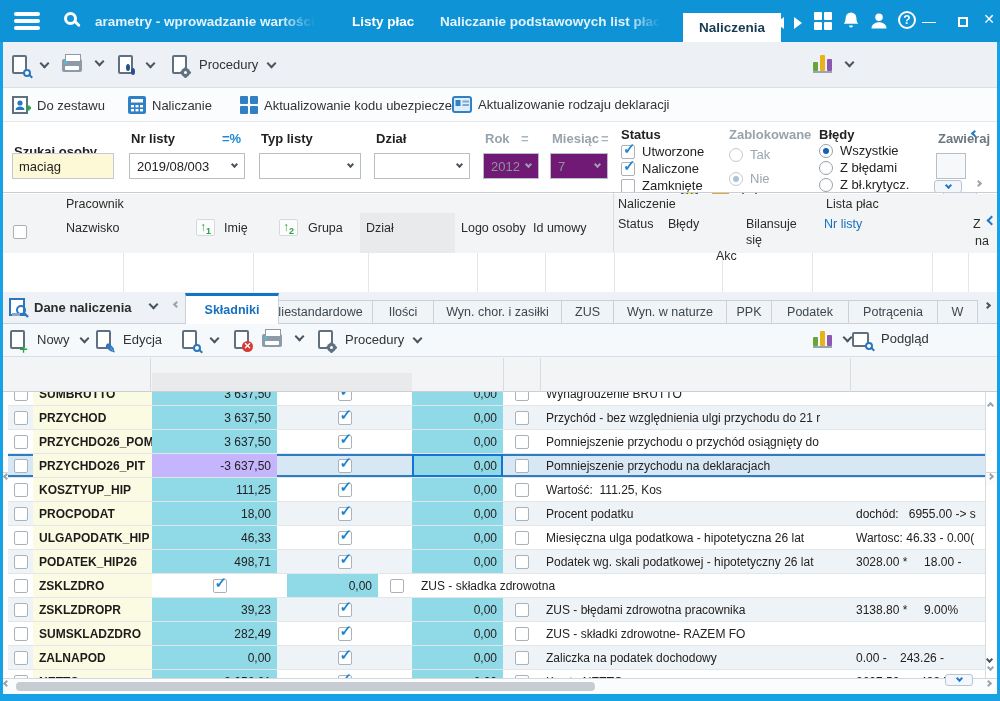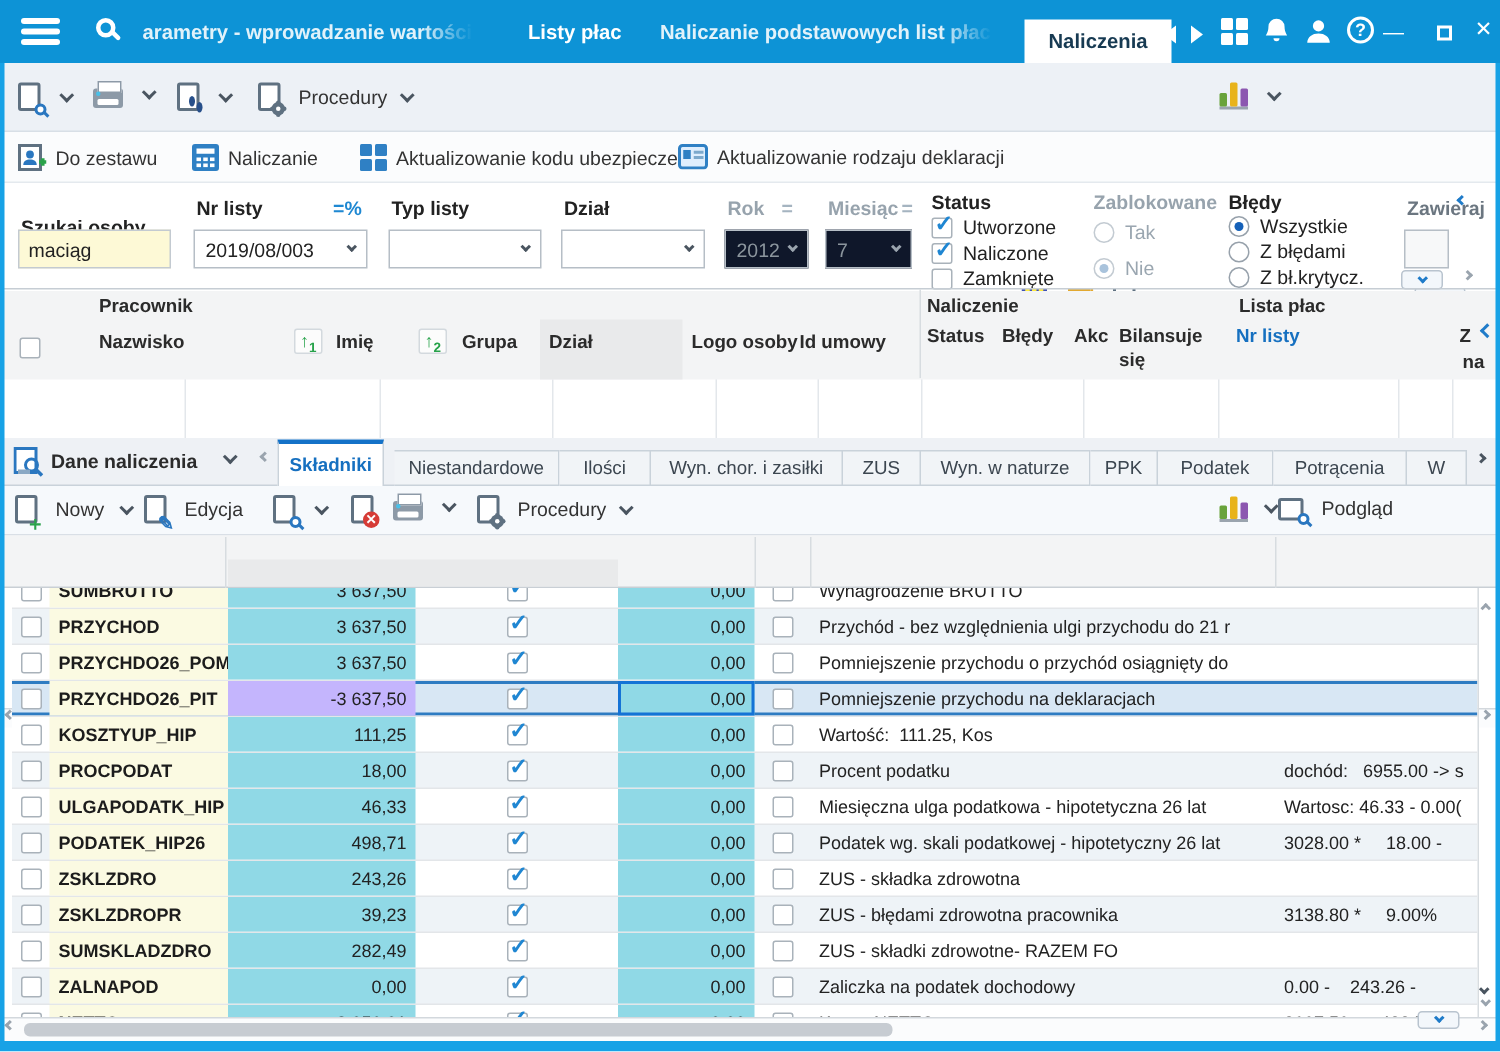--- a/index.html
+++ b/index.html
@@ -57,33 +57,33 @@
 .collapsebtn{position:absolute;display:flex;align-items:center;justify-content:center;background:#f3f7fb;border:1px solid #b9c4cf;border-radius:3px;cursor:pointer}
 
 .filterbar{position:absolute;left:0;top:122px;width:1000px;height:70px;background:#fff}
 .fsep{position:absolute;top:124px;height:66px;width:1px;background:#e3e7eb}
 .flabel{position:absolute;font-size:13px;font-weight:bold;color:#222;white-space:nowrap}
 .flabel.dis{color:#97a3ad}
 .fop{position:absolute;font-size:13px;font-weight:bold;color:#1e88d2}
 .fop.dis{color:#a5b4c0}
 .finput{position:absolute;height:26px;border:1px solid #c3cad1;background:#fdf9d6;font-size:13px;padding:0 6px;font-family:"Liberation Sans",sans-serif;color:#222}
 .combo{position:absolute;height:26px;border:1px solid #b6bec6;background:#fff;display:flex;align-items:center;justify-content:space-between;padding:0 7px;font-size:13px;cursor:pointer}
-.combo.dis{background:#0f172a;color:#8b959d}
+.combo.dis{background:#701a75;color:#8b959d}
 .optrow{position:absolute;display:flex;align-items:center;gap:7px;font-size:13px;color:#222;cursor:pointer;white-space:nowrap}
 .optrow.dis{color:#9aa6b0}
 .cb{display:inline-block;width:14px;height:14px;background:#fff;border:1px solid #a9b2ba;border-radius:2px;position:relative;flex:none}
 .cb.checked::after{content:"✓";position:absolute;left:1px;top:-6px;font-size:15px;font-weight:bold;color:#1f86d2}
 .radio{display:inline-block;width:14px;height:14px;border:1px solid #97a1ab;border-radius:50%;background:#fff;position:relative;flex:none}
 .radio.sel::after{content:"";position:absolute;left:3px;top:3px;width:6px;height:6px;border-radius:50%;background:#1460b8}
 .radio.dim{border-color:#c3cbd2}
 .radio.dim.sel::after{background:#a9c3dc}
 
 .gridtop{position:absolute;left:0;top:192px;width:1000px;height:100px;border-top:1px solid #c6cdd4}
 .ghead{position:absolute;background:#f3f4f5}
-.glabel{position:absolute;font-size:12.5px;font-weight:bold;color:#2b2b2b;white-space:nowrap}
+.glabel{position:absolute;font-size:12.5px;font-weight:normal;color:#2b2b2b;white-space:nowrap}
 .glabel.blue{color:#1670c0}
 .gsep{position:absolute;width:1px;background:#d7dce0}
 .sortbox{position:absolute;width:19px;height:17px;border:1px solid #d3d9de;background:#fcfcfc;border-radius:2px;font-size:12px;color:#27a24a;font-weight:bold;text-align:center;line-height:15px;cursor:pointer}
 .sortbox sub{font-size:9px}
 .trow{position:absolute;left:8px;top:252px;height:26px;display:flex;background:#fff;border-bottom:1px solid #d9dde1;font-size:12.5px}
 .trow .c{height:100%;display:flex;align-items:center;padding:0 6px;border-right:1px solid #eef1f3;white-space:nowrap;overflow:hidden}
 .ycell{background:#fcfbe2}
 .scroll{position:absolute;background:#fbfcfd;border-top:1px solid #d3d8dd}
 .thumb{position:absolute;height:9px;background:#c7ccd2;border-radius:4px;cursor:pointer}
 .calcchk{position:relative;width:14px;height:15px;background:#5c6bc0;border-radius:2px}
@@ -395,21 +395,21 @@
   <span class="glabel" style="left:66px;top:28px">Nazwisko</span>
   <span class="sortbox" style="left:196px;top:26px">↑<sub>1</sub></span>
   <span class="glabel" style="left:224px;top:28px">Imię</span>
   <span class="sortbox" style="left:279px;top:26px">↑<sub>2</sub></span>
   <span class="glabel" style="left:308px;top:28px">Grupa</span>
   <span class="glabel" style="left:366px;top:28px">Dział</span>
   <span class="glabel" style="left:461px;top:28px">Logo osoby</span>
   <span class="glabel" style="left:533px;top:28px">Id umowy</span>
   <span class="glabel" style="left:618px;top:24px">Status</span>
   <span class="glabel" style="left:668px;top:24px">Błędy</span>
-  <span class="glabel" style="left:716px;top:24px">Akc</span>
+  <span class="glabel" style="left:716px;top:56px">Akc</span>
   <span class="glabel" style="left:746px;top:24px">Bilansuje</span>
   <span class="glabel" style="left:746px;top:40px">się</span>
   <span class="glabel blue" style="left:824px;top:24px">Nr listy</span>
   <span class="glabel" style="left:973px;top:24px">Z</span>
   <span class="glabel" style="left:975px;top:41px">na</span>
   <span class="chv left blue" style="position:absolute;left:988px;top:27px"></span>
 
   <div class="trow">
     <span class="c" style="width:26px;justify-content:center;padding:0">
         <span class="cb"></span>
@@ -446,21 +446,21 @@
   <svg style="position:absolute;left:9px;top:6px" width="20" height="20" viewBox="0 0 20 20">
       <rect x="1" y="1" width="14" height="16" fill="#fff" stroke="#2a77c0" stroke-width="2"></rect>
       <circle cx="12" cy="12" r="4" fill="none" stroke="#2a77c0" stroke-width="2"></circle>
       <path d="M15 15l4 4" stroke="#2a77c0" stroke-width="2.4"></path>
       <rect x="3" y="15" width="8" height="3" fill="#8aa8c4"></rect>
     </svg>
   <span style="position:absolute;left:34px;top:8px;font-size:13px;font-weight:bold;color:#2b2b2b">Dane naliczenia</span>
   <span class="chv" style="position:absolute;left:150px;top:12px"></span>
   <span class="chv left gray sm" style="position:absolute;left:174px;top:13px"></span>
 </div>
-<span class="vtab active" style="left:185px;width:71px">
+<span class="vtab active" style="left:185px;width:94px">
     <span>Składniki</span>
   </span>
 <span class="vtab" style="left:263px;width:110px">
     <span>Niestandardowe</span>
   </span>
 <span class="vtab" style="left:373px;width:61px">
     <span>Ilości</span>
   </span>
 <span class="vtab" style="left:434px;width:128px">
     <span>Wyn. chor. i zasiłki</span>
@@ -639,21 +639,20 @@
     <span class="c bc-val">498,71</span>
     <span class="c bc-auto"><span class="cb checked"></span></span>
     <span class="c bc-kor">0,00</span>
     <span class="c bc-jest"><span class="cb"></span></span>
     <span class="c bc-name">Podatek wg. skali podatkowej - hipotetyczny 26 lat</span>
     <span class="c bc-uwagi">3028.00 *     18.00 -</span>
   </div>
     <div class="brow">
     <span class="c bc-cb"><span class="cb"></span></span>
     <span class="c bc-code">ZSKLZDRO</span>
-    <span class="c bc-val">243,26</span>
     <span class="c bc-auto"><span class="cb checked"></span></span>
     <span class="c bc-kor">0,00</span>
     <span class="c bc-jest"><span class="cb"></span></span>
     <span class="c bc-name">ZUS - składka zdrowotna</span>
   </div>
     <div class="brow alt">
     <span class="c bc-cb"><span class="cb"></span></span>
     <span class="c bc-code">ZSKLZDROPR</span>
     <span class="c bc-val">39,23</span>
     <span class="c bc-auto"><span class="cb checked"></span></span>

